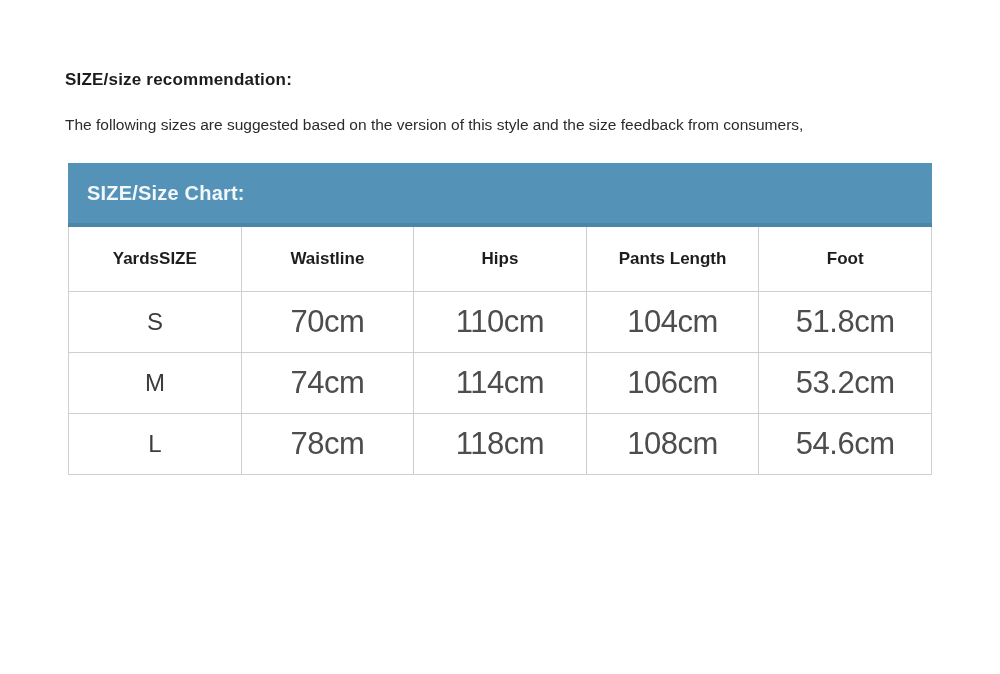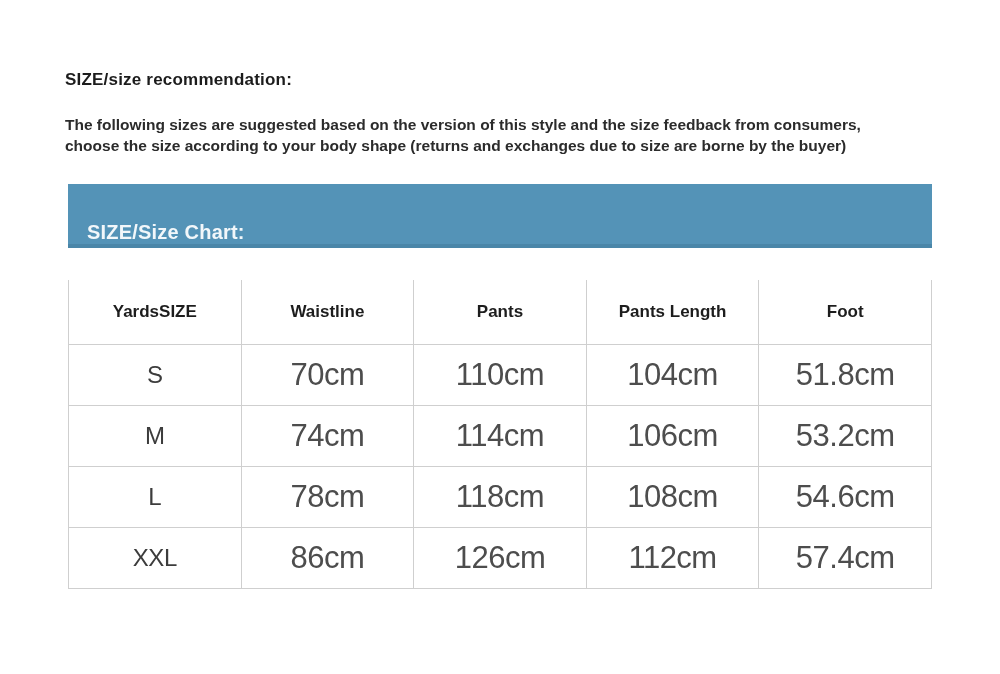--- a/index.html
+++ b/index.html
@@ -16,49 +16,48 @@
   }
   .page-title {
     font-size: 17px;
     font-weight: bold;
     color: #1c1c1c;
     letter-spacing: 0.2px;
   }
   .intro {
     margin-top: 24px;
     font-size: 15.5px;
-    font-weight: bold;
+    font-weight: normal;
     color: #2b2b2b;
     line-height: 21px;
     white-space: nowrap;
   }
   .chart-section {
     margin: 28px 3px 0 3px; 
     width: 864px;
   }
   .chart-header {
     height: 64px;
     background: #5493b7;
     border-bottom: 4px solid #functional;
     border-bottom: 4px solid #4a86a8;
     display: flex;
-    align-items: flex-end;
+    align-items: center;
     padding-left: 19px;
   }
   .chart-header-label {
     color: #f2f7fa;
     font-size: 20px;
     font-weight: bold;
     letter-spacing: 0.2px;
   }
   table.size-table {
     width: 100%;
     border-collapse: collapse;
     table-layout: fixed;
-    margin-top: 32px;
   }
   table.size-table th,
   table.size-table td {
     border: 1px solid #cfcfcf;
     text-align: center;
     vertical-align: middle;
     background: #ffffff;
   }
   table.size-table thead th {
     height: 64px;
@@ -81,35 +80,34 @@
 </style>
 </head>
 <body>
 
 <div class="content">
 
   <div class="page-title">SIZE/size recommendation:</div>
 
   <div class="intro">
     <div>The following sizes are suggested based on the version of this style and the size feedback from consumers,</div>
-    <div>choose the size according to your body shape (returns and exchanges due to size are borne by the buyer)</div>
   </div>
 
   <div class="chart-section">
 
     <div class="chart-header">
       <span class="chart-header-label">SIZE/Size Chart:</span>
     </div>
 
     <table class="size-table">
       <thead>
         <tr>
             <th>YardsSIZE</th>
             <th>Waistline</th>
-            <th>Pants</th>
+            <th>Hips</th>
             <th>Pants Length</th>
             <th>Foot</th>
           </tr>
       </thead>
       <tbody>
           <tr>
             <td class="size-cell">S</td>
             <td class="value-cell">70cm</td>
             <td class="value-cell">110cm</td>
             <td class="value-cell">104cm</td>
@@ -122,25 +120,18 @@
             <td class="value-cell">106cm</td>
             <td class="value-cell">53.2cm</td>
           </tr>
           <tr>
             <td class="size-cell">L</td>
             <td class="value-cell">78cm</td>
             <td class="value-cell">118cm</td>
             <td class="value-cell">108cm</td>
             <td class="value-cell">54.6cm</td>
           </tr>
-          <tr>
-            <td class="size-cell">XXL</td>
-            <td class="value-cell">86cm</td>
-            <td class="value-cell">126cm</td>
-            <td class="value-cell">112cm</td>
-            <td class="value-cell">57.4cm</td>
-          </tr>
         </tbody>
     </table>
 
   </div>
 
 </div>
 
 </body></html>

